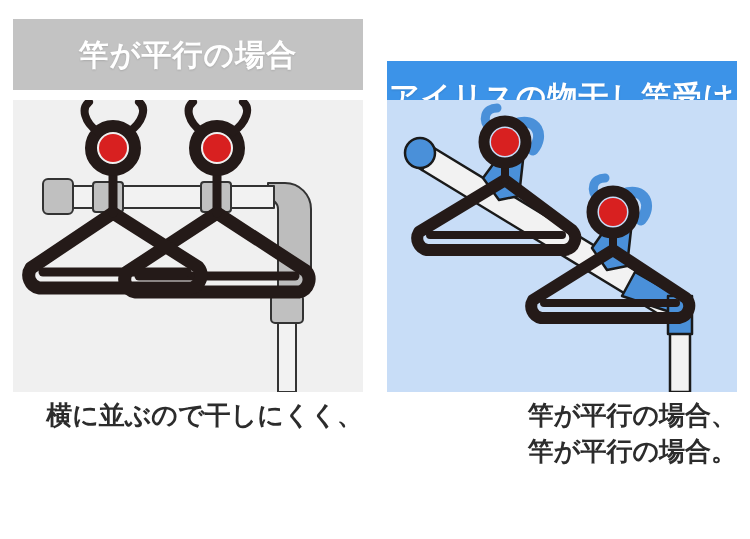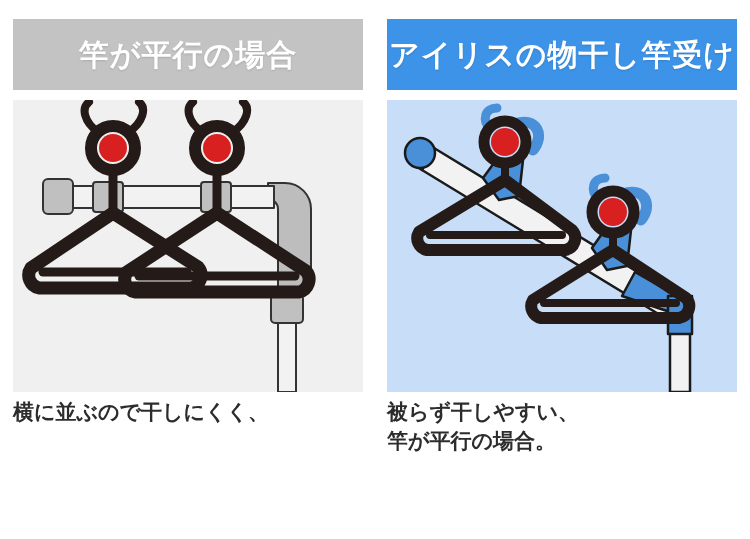--- a/index.html
+++ b/index.html
@@ -28,21 +28,21 @@
   .header {
     position: absolute;
     top: 19px;
     left: 0;
     width: 350px;
     height: 71px;
     display: flex;
     align-items: center;
     justify-content: center;
   }
-  .panel-right .header { width: 350px; }
+  .panel-right .header { width: 350px; margin-top: 42px; }
 
   .header-text {
     color: #ffffff;
     font-size: 30px;
     font-weight: bold;
     letter-spacing: 1px;
     line-height: 1;
     text-shadow: 0 1px 2px rgba(0,0,0,0.13);
     white-space: nowrap;
   }
@@ -55,23 +55,23 @@
     height: 292px;
     overflow: hidden;
   }
   .illus svg { display: block; width: 350px; height: 292px; }
 
   .caption {
     position: absolute;
     top: 398px;
     left: 0;
     width: 350px;
-    text-align: left;
+    text-align: right;
     color: #2c2c2c;
-    font-size: 21px;
+    font-size: 26px;
     font-weight: bold;
     line-height: 1.38;
     white-space: nowrap;
   }
 </style>
 </head>
 <body>
 
 <div id="infographic">
 
@@ -179,18 +179,18 @@
           <path d="M 226 150 L 226 118" stroke="#241a18" stroke-width="8" stroke-linecap="round" fill="none"></path>
           <path d="M 236 94 C 258 86 266 106 254 120" fill="none" stroke="#4a90d9" stroke-width="11" stroke-linecap="round"></path>
           <path d="M 212 100 C 202 90 206 78 218 78" fill="none" stroke="#4a90d9" stroke-width="9" stroke-linecap="round"></path>
           <circle cx="226" cy="112" r="21" fill="#c8ddf7" stroke="#241a18" stroke-width="11"></circle>
           <circle cx="226" cy="112" r="14" fill="#d82020"></circle>
         </g>
       </svg>
     </div>
 
     <div class="caption">
-      <div>被らず干しやすい、</div>
+      <div>竿が平行の場合、</div>
       <div>竿が平行の場合。</div>
     </div>
   </div>
 
 </div>
 
 </body></html>

